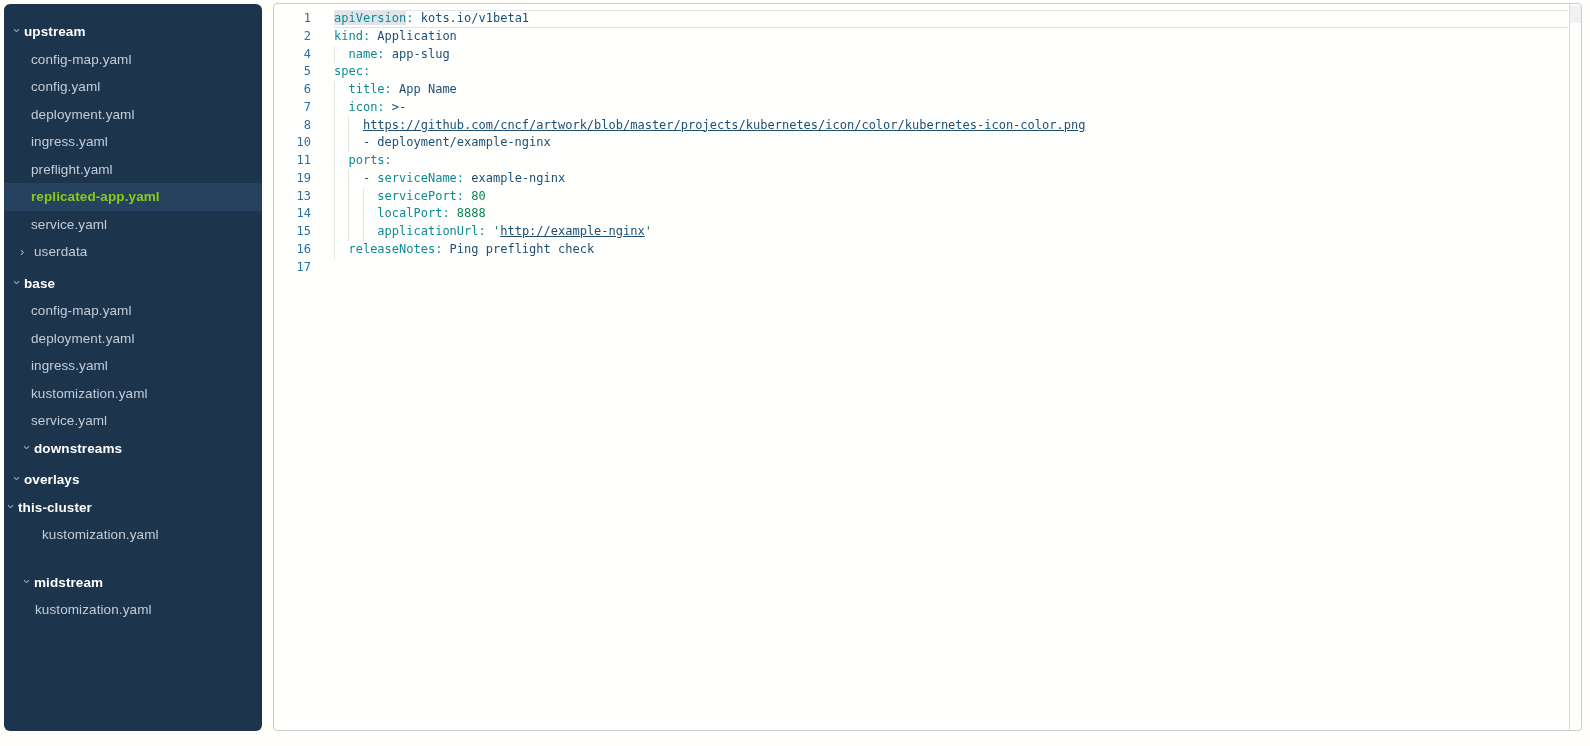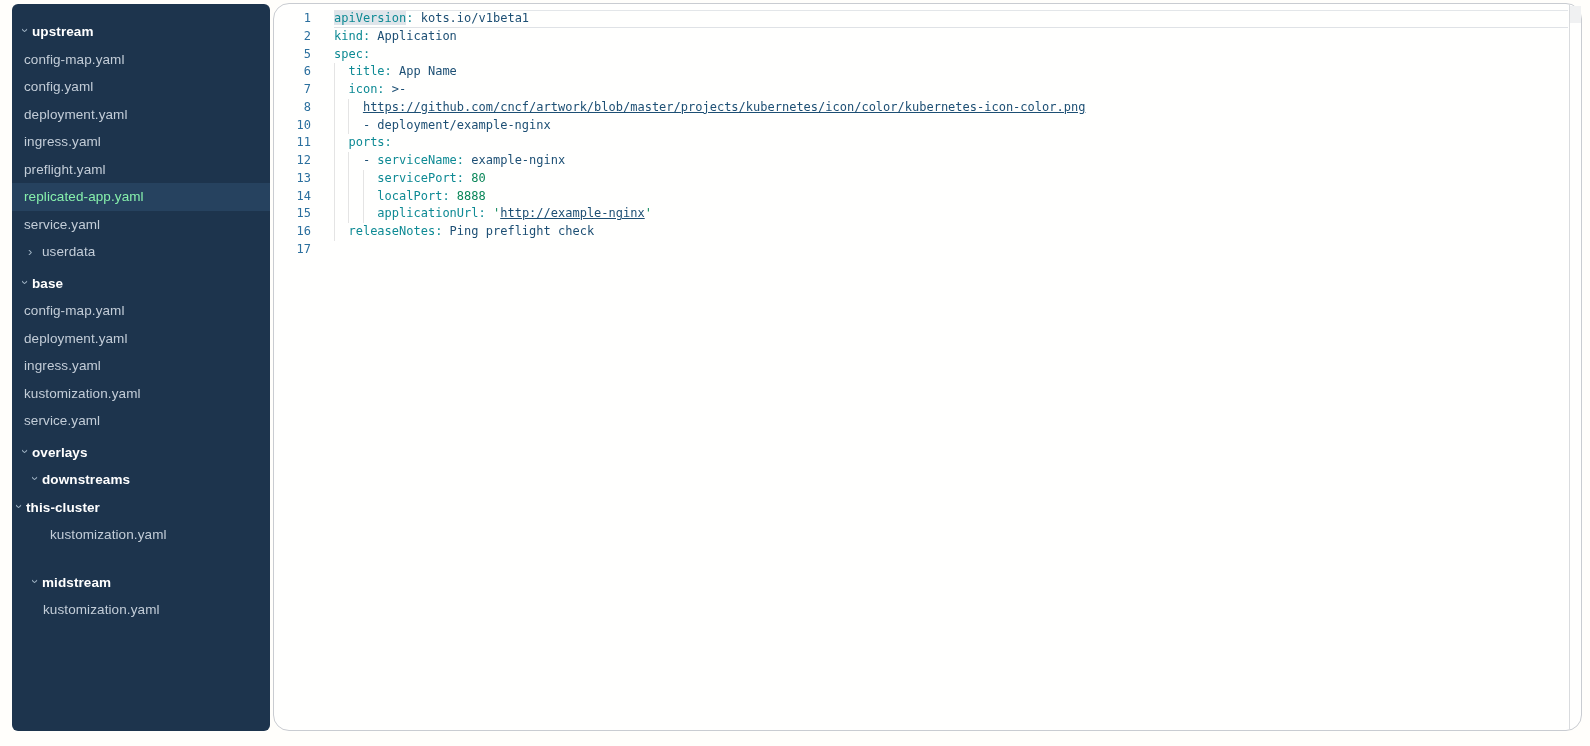--- a/index.html
+++ b/index.html
@@ -2,47 +2,47 @@
 <html style="--sidebar-bg: #1d344d; --sidebar-selected: #26425f; --sidebar-file: #c3cdd8; --c-key: #0e8a94; --c-val: #1d4f74; --c-num: #098658; --c-str: #098658; --c-link: #1d4f74; --c-lineno: #2b6f9e;"><head>
 <meta charset="utf-8">
 <style>
   * { margin:0; padding:0; box-sizing:border-box; }
   html,body { background:#fffefb; }
   body { font-family:"Liberation Sans", sans-serif; }
   .canvas { position:relative; width:1590px; height:746px; background:#fffefb; overflow:hidden; }
 
   
   .sidebar {
-    position:absolute; left:12px; top:4px; width:258px; height:727px;
+    position:absolute; left:4px; top:4px; width:258px; height:727px;
     background:var(--sidebar-bg); border-radius:6px; padding-top:10px; overflow:hidden;
   }
   .tree-row { display:flex; align-items:center; height:27.5px; cursor:pointer; }
   .tree-row.gap { margin-top:20px; }
   .tree-row.folder.d0 { padding-left:6px; }
   .tree-row.folder.d1 { padding-left:16px; }
   .tree-row.folder.d2 { }
-  .tree-row.file.d1 { padding-left:12px; }
+  .tree-row.file.d1 { padding-left:27px; }
   .tree-row.file.d2 { padding-left:31px; }
   .tree-row.file.d3 { padding-left:38px; }
   .tree-row.folder.d0 { margin-top:4px; }
   .tree-row.selected { background:var(--sidebar-selected); }
   .chev {
     width:14px; flex:0 0 14px; color:#9db0c1; font-size:13px; line-height:1;
     display:inline-flex; align-items:center; justify-content:flex-start;
   }
   .chev.rot { transform:translateY(-1px) rotate(90deg); justify-content:center; }
   .tree-label { color:var(--sidebar-file); font-size:13.5px; letter-spacing:.1px; }
   .folder .tree-label { color:#ffffff; font-weight:700; }
   .folder.collapsed .tree-label { color:var(--sidebar-file); font-weight:400; }
-  .file.selected .tree-label { color:#86efac; font-weight:400; }
+  .file.selected .tree-label { color:#84cc16; font-weight:700; }
 
   
   .editor-panel {
     position:absolute; left:273px; top:3px; width:1309px; height:728px;
-    background:#fffffe; border:1px solid #c9ccd1; border-radius:16px;
+    background:#fffffe; border:1px solid #c9ccd1; border-radius:4px;
   }
   .overview-ruler {
     position:absolute; top:0; right:0; bottom:0; width:12px;
     border-left:1px solid #d9dbde; border-radius:0 4px 4px 0;
   }
   .ruler-marker { position:absolute; top:2px; left:0; right:0; height:17px; background:#f0f1f2; }
   .code-area { position:absolute; left:0; top:0; right:13px; bottom:0; padding-top:6px; overflow:hidden; }
   .code-line {
     position:relative; height:17.75px; line-height:17.75px;
     font-family:"DejaVu Sans Mono", monospace; font-size:12px; white-space:pre;
@@ -111,54 +111,55 @@
       </div>
       <div class="tree-row file d1">
         <span class="tree-label">ingress.yaml</span>
       </div>
       <div class="tree-row file d1">
         <span class="tree-label">kustomization.yaml</span>
       </div>
       <div class="tree-row file d1">
         <span class="tree-label">service.yaml</span>
       </div>
+      <div class="tree-row folder d1">
+        <span class="chev rot">›</span>
+        <span class="tree-label">downstreams</span>
+      </div>
       <div class="tree-row folder d0">
         <span class="chev rot">›</span>
         <span class="tree-label">overlays</span>
-      </div>
-      <div class="tree-row folder d1">
-        <span class="chev rot">›</span>
-        <span class="tree-label">downstreams</span>
       </div>
       <div class="tree-row folder d2">
         <span class="chev rot">›</span>
         <span class="tree-label">this-cluster</span>
       </div>
       <div class="tree-row file d3">
         <span class="tree-label">kustomization.yaml</span>
       </div>
       <div class="tree-row folder d1 gap">
         <span class="chev rot">›</span>
         <span class="tree-label">midstream</span>
       </div>
       <div class="tree-row file d2">
         <span class="tree-label">kustomization.yaml</span>
       </div>
     </nav>
   <section class="editor-panel">
     <div class="code-area" id="code-area">
         <div class="code-line"><div class="current-line-box"></div><span class="lineno">1</span><span class="code-text"><span class="tk-key word-hl">apiVersion</span><span class="tk-key">:</span><span class="tk-plain"> </span><span class="tk-val">kots.io/v1beta1</span></span></div>
         <div class="code-line"><span class="lineno">2</span><span class="code-text"><span class="tk-key">kind:</span><span class="tk-plain"> </span><span class="tk-val">Application</span></span></div>
+        <div class="code-line"><span class="lineno">4</span><div class="guide" style="left: 60px;"></div><span class="code-text"><span class="tk-plain">  </span><span class="tk-key">name:</span><span class="tk-plain"> </span><span class="tk-val">app-slug</span></span></div>
         <div class="code-line"><span class="lineno">5</span><span class="code-text"><span class="tk-key">spec:</span></span></div>
         <div class="code-line"><span class="lineno">6</span><div class="guide" style="left: 60px;"></div><span class="code-text"><span class="tk-plain">  </span><span class="tk-key">title:</span><span class="tk-plain"> </span><span class="tk-val">App Name</span></span></div>
         <div class="code-line"><span class="lineno">7</span><div class="guide" style="left: 60px;"></div><span class="code-text"><span class="tk-plain">  </span><span class="tk-key">icon:</span><span class="tk-plain"> </span><span class="tk-val">&gt;-</span></span></div>
         <div class="code-line"><span class="lineno">8</span><div class="guide" style="left: 60px;"></div><div class="guide" style="left: 74.4492px;"></div><span class="code-text"><span class="tk-plain">    </span><span class="tk-link">https://github.com/cncf/artwork/blob/master/projects/kubernetes/icon/color/kubernetes-icon-color.png</span></span></div>
         <div class="code-line"><span class="lineno">10</span><div class="guide" style="left: 60px;"></div><div class="guide" style="left: 74.4492px;"></div><span class="code-text"><span class="tk-plain">    </span><span class="tk-val">- deployment/example-nginx</span></span></div>
         <div class="code-line"><span class="lineno">11</span><div class="guide" style="left: 60px;"></div><span class="code-text"><span class="tk-plain">  </span><span class="tk-key">ports:</span></span></div>
-        <div class="code-line"><span class="lineno">12</span><div class="guide" style="left: 60px;"></div><div class="guide" style="left: 74.4492px;"></div><span class="code-text"><span class="tk-plain">    </span><span class="tk-val">- </span><span class="tk-key">serviceName:</span><span class="tk-plain"> </span><span class="tk-val">example-nginx</span></span></div>
+        <div class="code-line"><span class="lineno">19</span><div class="guide" style="left: 60px;"></div><div class="guide" style="left: 74.4492px;"></div><span class="code-text"><span class="tk-plain">    </span><span class="tk-val">- </span><span class="tk-key">serviceName:</span><span class="tk-plain"> </span><span class="tk-val">example-nginx</span></span></div>
         <div class="code-line"><span class="lineno">13</span><div class="guide" style="left: 60px;"></div><div class="guide" style="left: 74.4492px;"></div><div class="guide" style="left: 88.8984px;"></div><span class="code-text"><span class="tk-plain">      </span><span class="tk-key">servicePort:</span><span class="tk-plain"> </span><span class="tk-num">80</span></span></div>
         <div class="code-line"><span class="lineno">14</span><div class="guide" style="left: 60px;"></div><div class="guide" style="left: 74.4492px;"></div><div class="guide" style="left: 88.8984px;"></div><span class="code-text"><span class="tk-plain">      </span><span class="tk-key">localPort:</span><span class="tk-plain"> </span><span class="tk-num">8888</span></span></div>
         <div class="code-line"><span class="lineno">15</span><div class="guide" style="left: 60px;"></div><div class="guide" style="left: 74.4492px;"></div><div class="guide" style="left: 88.8984px;"></div><span class="code-text"><span class="tk-plain">      </span><span class="tk-key">applicationUrl:</span><span class="tk-plain"> </span><span class="tk-str">'</span><span class="tk-link">http://example-nginx</span><span class="tk-str">'</span></span></div>
         <div class="code-line"><span class="lineno">16</span><div class="guide" style="left: 60px;"></div><span class="code-text"><span class="tk-plain">  </span><span class="tk-key">releaseNotes:</span><span class="tk-plain"> </span><span class="tk-val">Ping preflight check</span></span></div>
         <div class="code-line"><span class="lineno">17</span><span class="code-text"></span></div>
       </div>
     <div class="overview-ruler">
       <div class="ruler-marker"></div>
     </div>
   </section>

